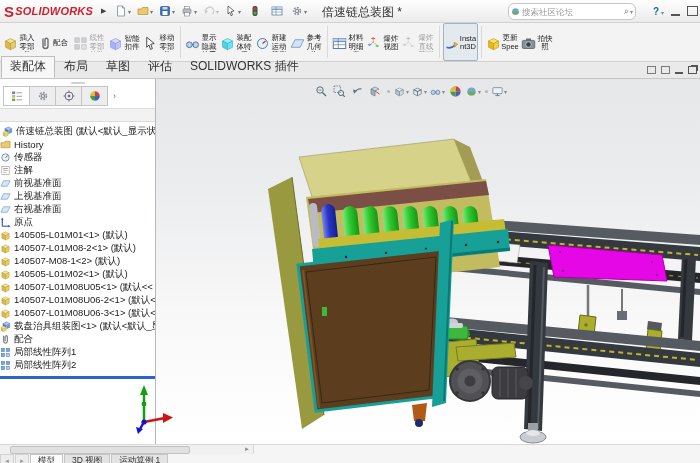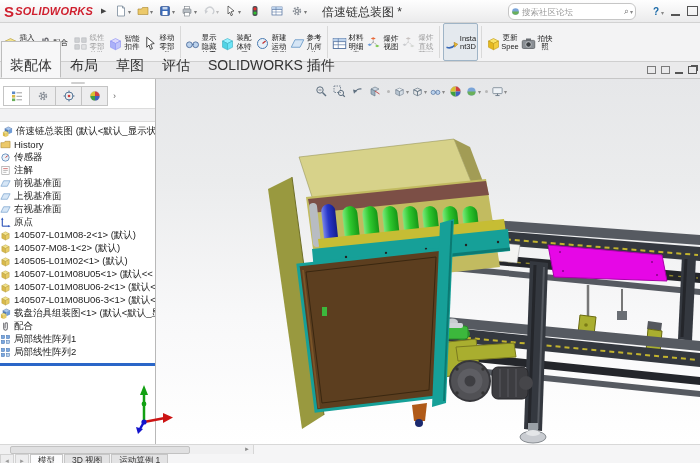--- a/index.html
+++ b/index.html
@@ -38,21 +38,21 @@
 .rlbl{font-size:7.5px;line-height:8.5px;word-break:break-all;max-height:18px;overflow:hidden;color:#222;}
 .rbtn.active{background:#e4e9ee;border-color:#9fb4c6;}
 .rbtn.disabled{opacity:.42;filter:grayscale(.9);}
 .rsep{width:1px;background:#d9d9d9;margin:3px 3px;flex:none;}
 .f-blue{filter:hue-rotate(190deg) saturate(.9);}
 .f-teal{filter:hue-rotate(130deg);}
 .f-gold{filter:saturate(1.4);}
 
 .cmtabs{height:16px;background:#eaeaeb;border-bottom:1px solid #c6c6c6;display:flex;align-items:flex-end;
   padding-left:1px;position:relative;}
-.ctab{padding:15px 8px 2px;font-size:14px;color:#333;border:1px solid transparent;white-space:nowrap;}
+.ctab{padding:1px 8px 2px;font-size:12px;color:#333;border:1px solid transparent;white-space:nowrap;}
 .ctab.active{background:#f7f7f8;border-color:#bdbdbd;border-bottom-color:#f7f7f8;}
 .cm-right{position:absolute;right:3px;top:3px;display:flex;align-items:center;gap:5px;}
 .sq{width:7px;height:6px;border:1px solid #7a7a7a;}
 .mini{width:8px;height:7px;border-bottom:2px solid #555;}
 .rest{width:7px;height:6px;border:1px solid #555;box-shadow:2px -2px 0 -1px #555;}
 
 .main{position:relative;height:365px;display:flex;background:#fff;}
 .fmpanel{width:155px;flex:none;background:#fff;border-right:1px solid #b8b8b8;position:relative;z-index:2;}
 .fmgrip{height:7px;display:flex;justify-content:center;align-items:center;}
 .fmgrip i{width:14px;height:2px;border-radius:2px;background:#d0d0d0;}
@@ -546,20 +546,26 @@
         <span class="ti"><svg width="11" height="11">
                 <use href="#s-plane"></use>
               </svg></span>
         <span class="tl">右视基准面</span>
           </div>
       <div class="trow">
         <span class="ti"><svg width="11" height="11">
                 <use href="#s-origin"></use>
               </svg></span>
         <span class="tl">原点</span>
+          </div>
+      <div class="trow">
+        <span class="ti"><svg width="11" height="11">
+                <use href="#s-cube"></use>
+              </svg></span>
+        <span class="tl">140505-L01M01&lt;1&gt; (默认)</span>
           </div>
       <div class="trow">
         <span class="ti"><svg width="11" height="11">
                 <use href="#s-cube"></use>
               </svg></span>
         <span class="tl">140507-L01M08-2&lt;1&gt; (默认)</span>
           </div>
       <div class="trow">
         <span class="ti"><svg width="11" height="11">
                 <use href="#s-cube"></use>

